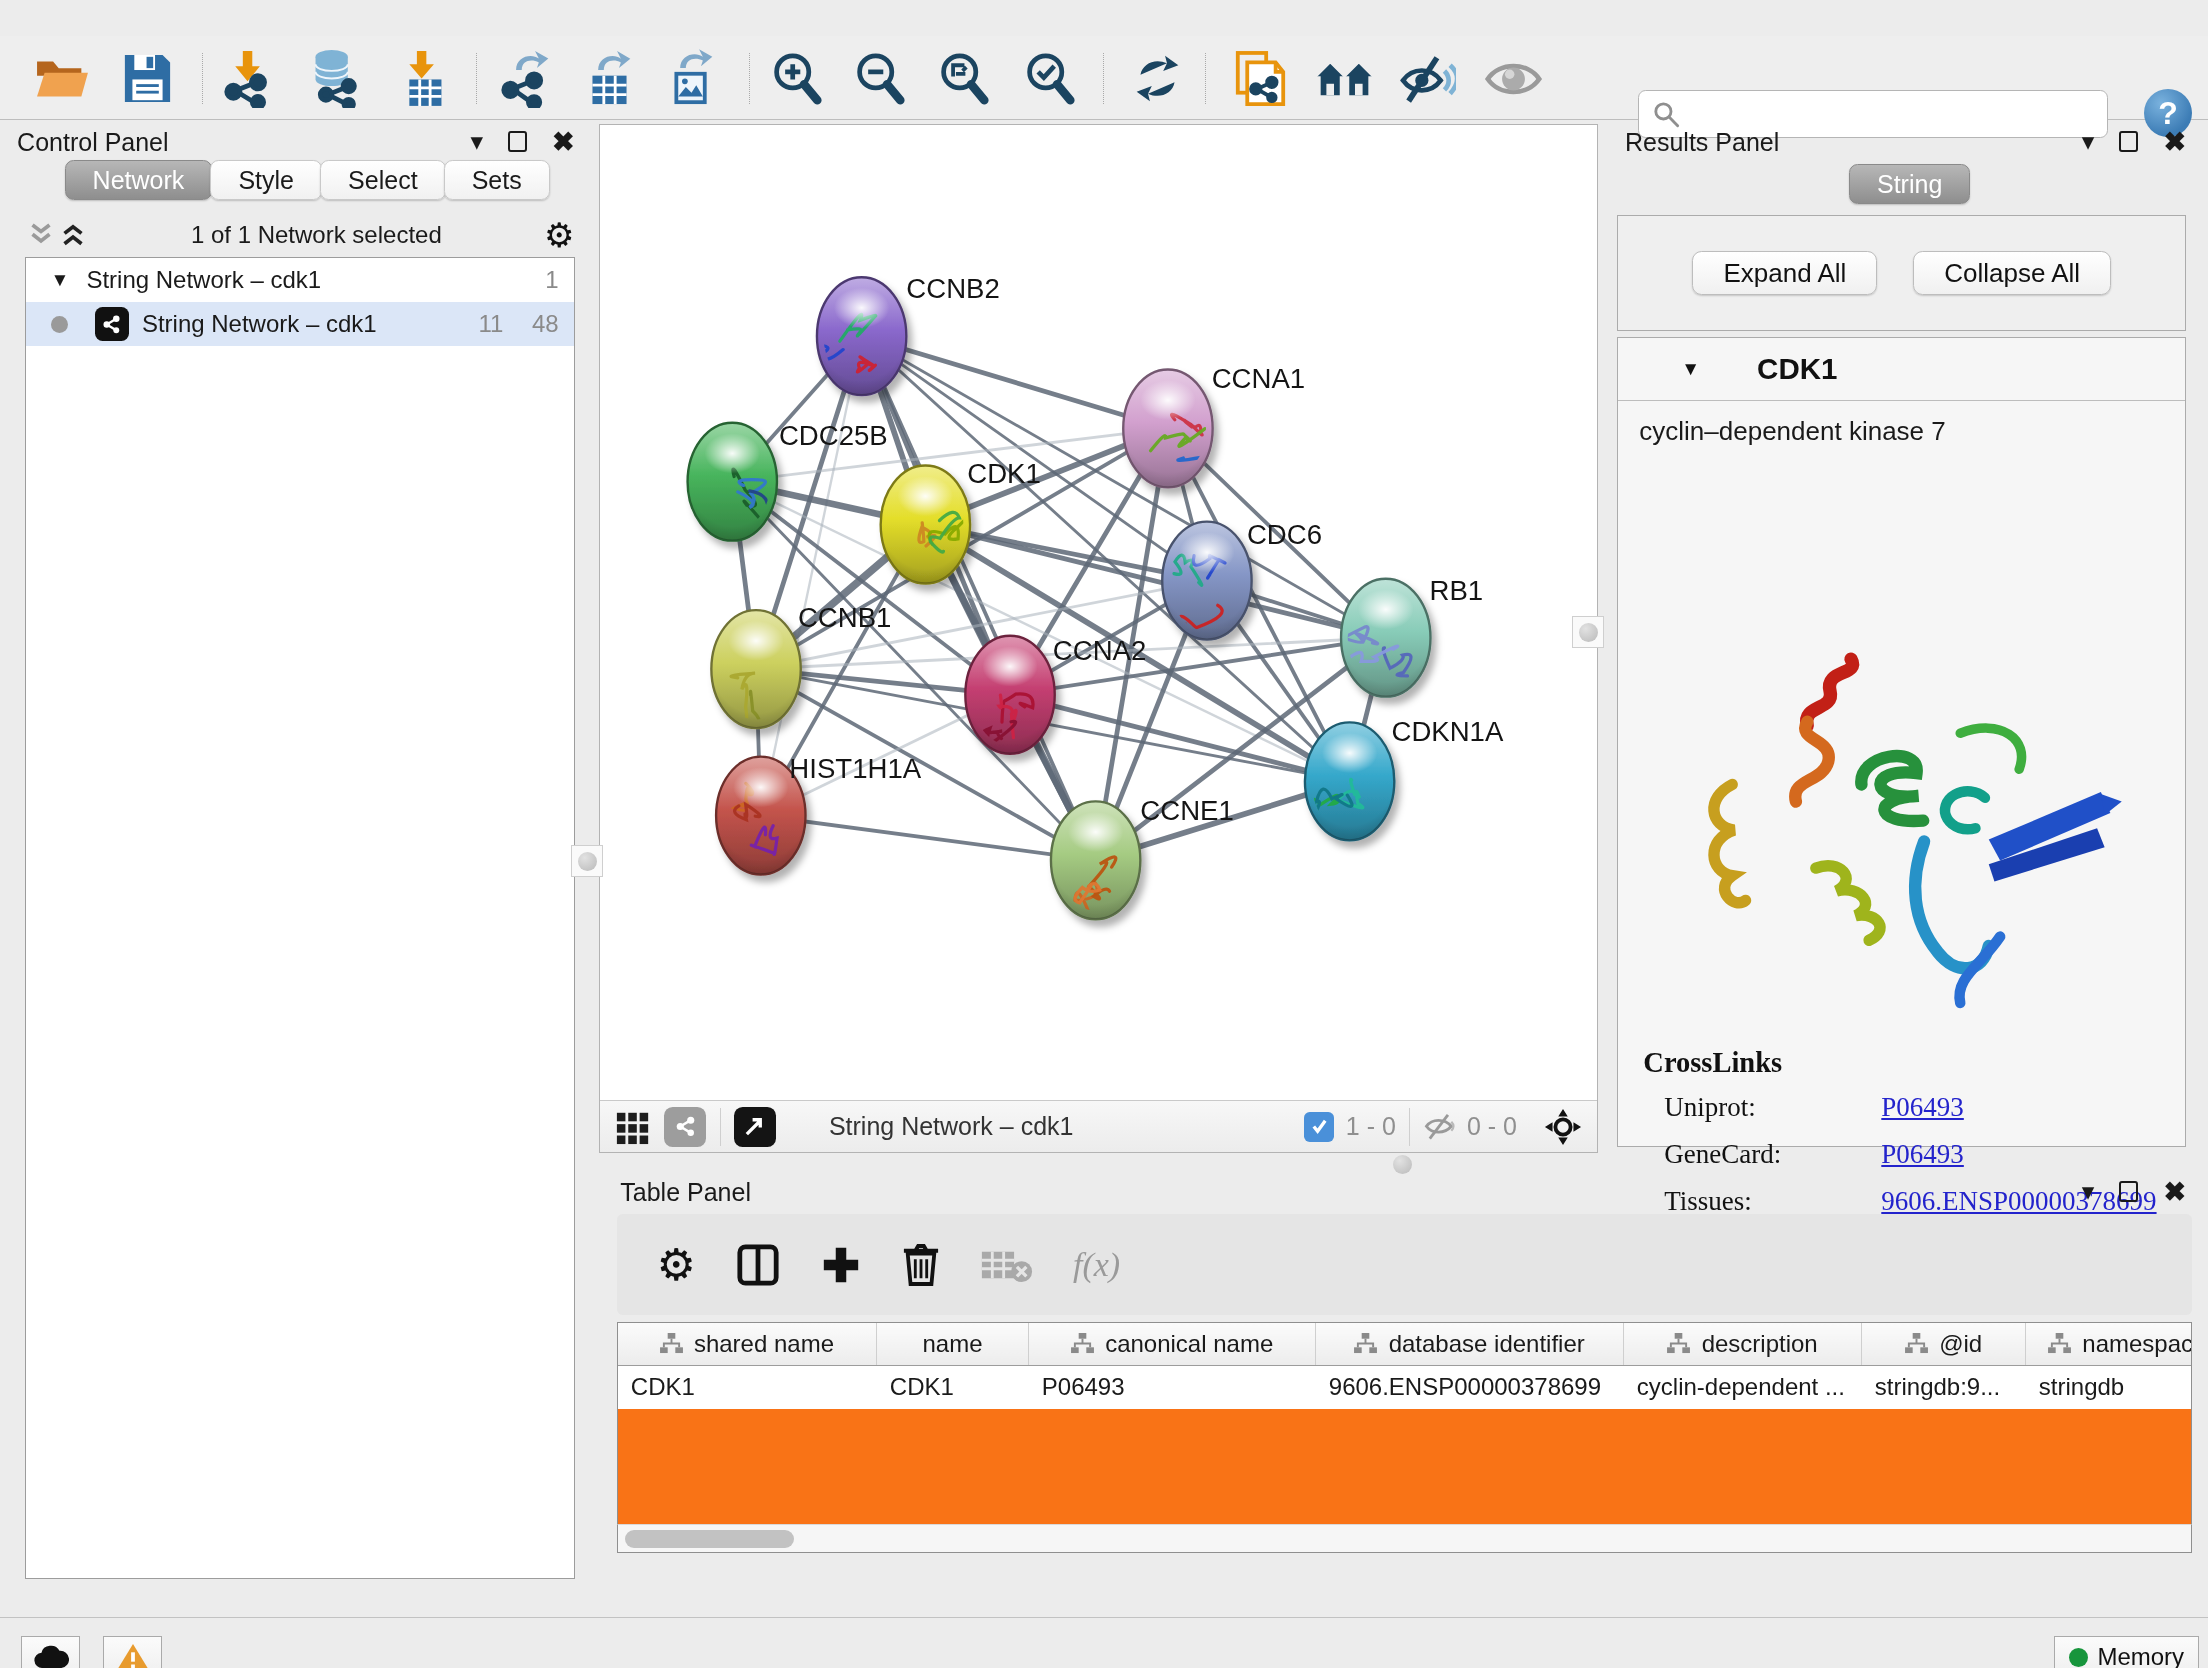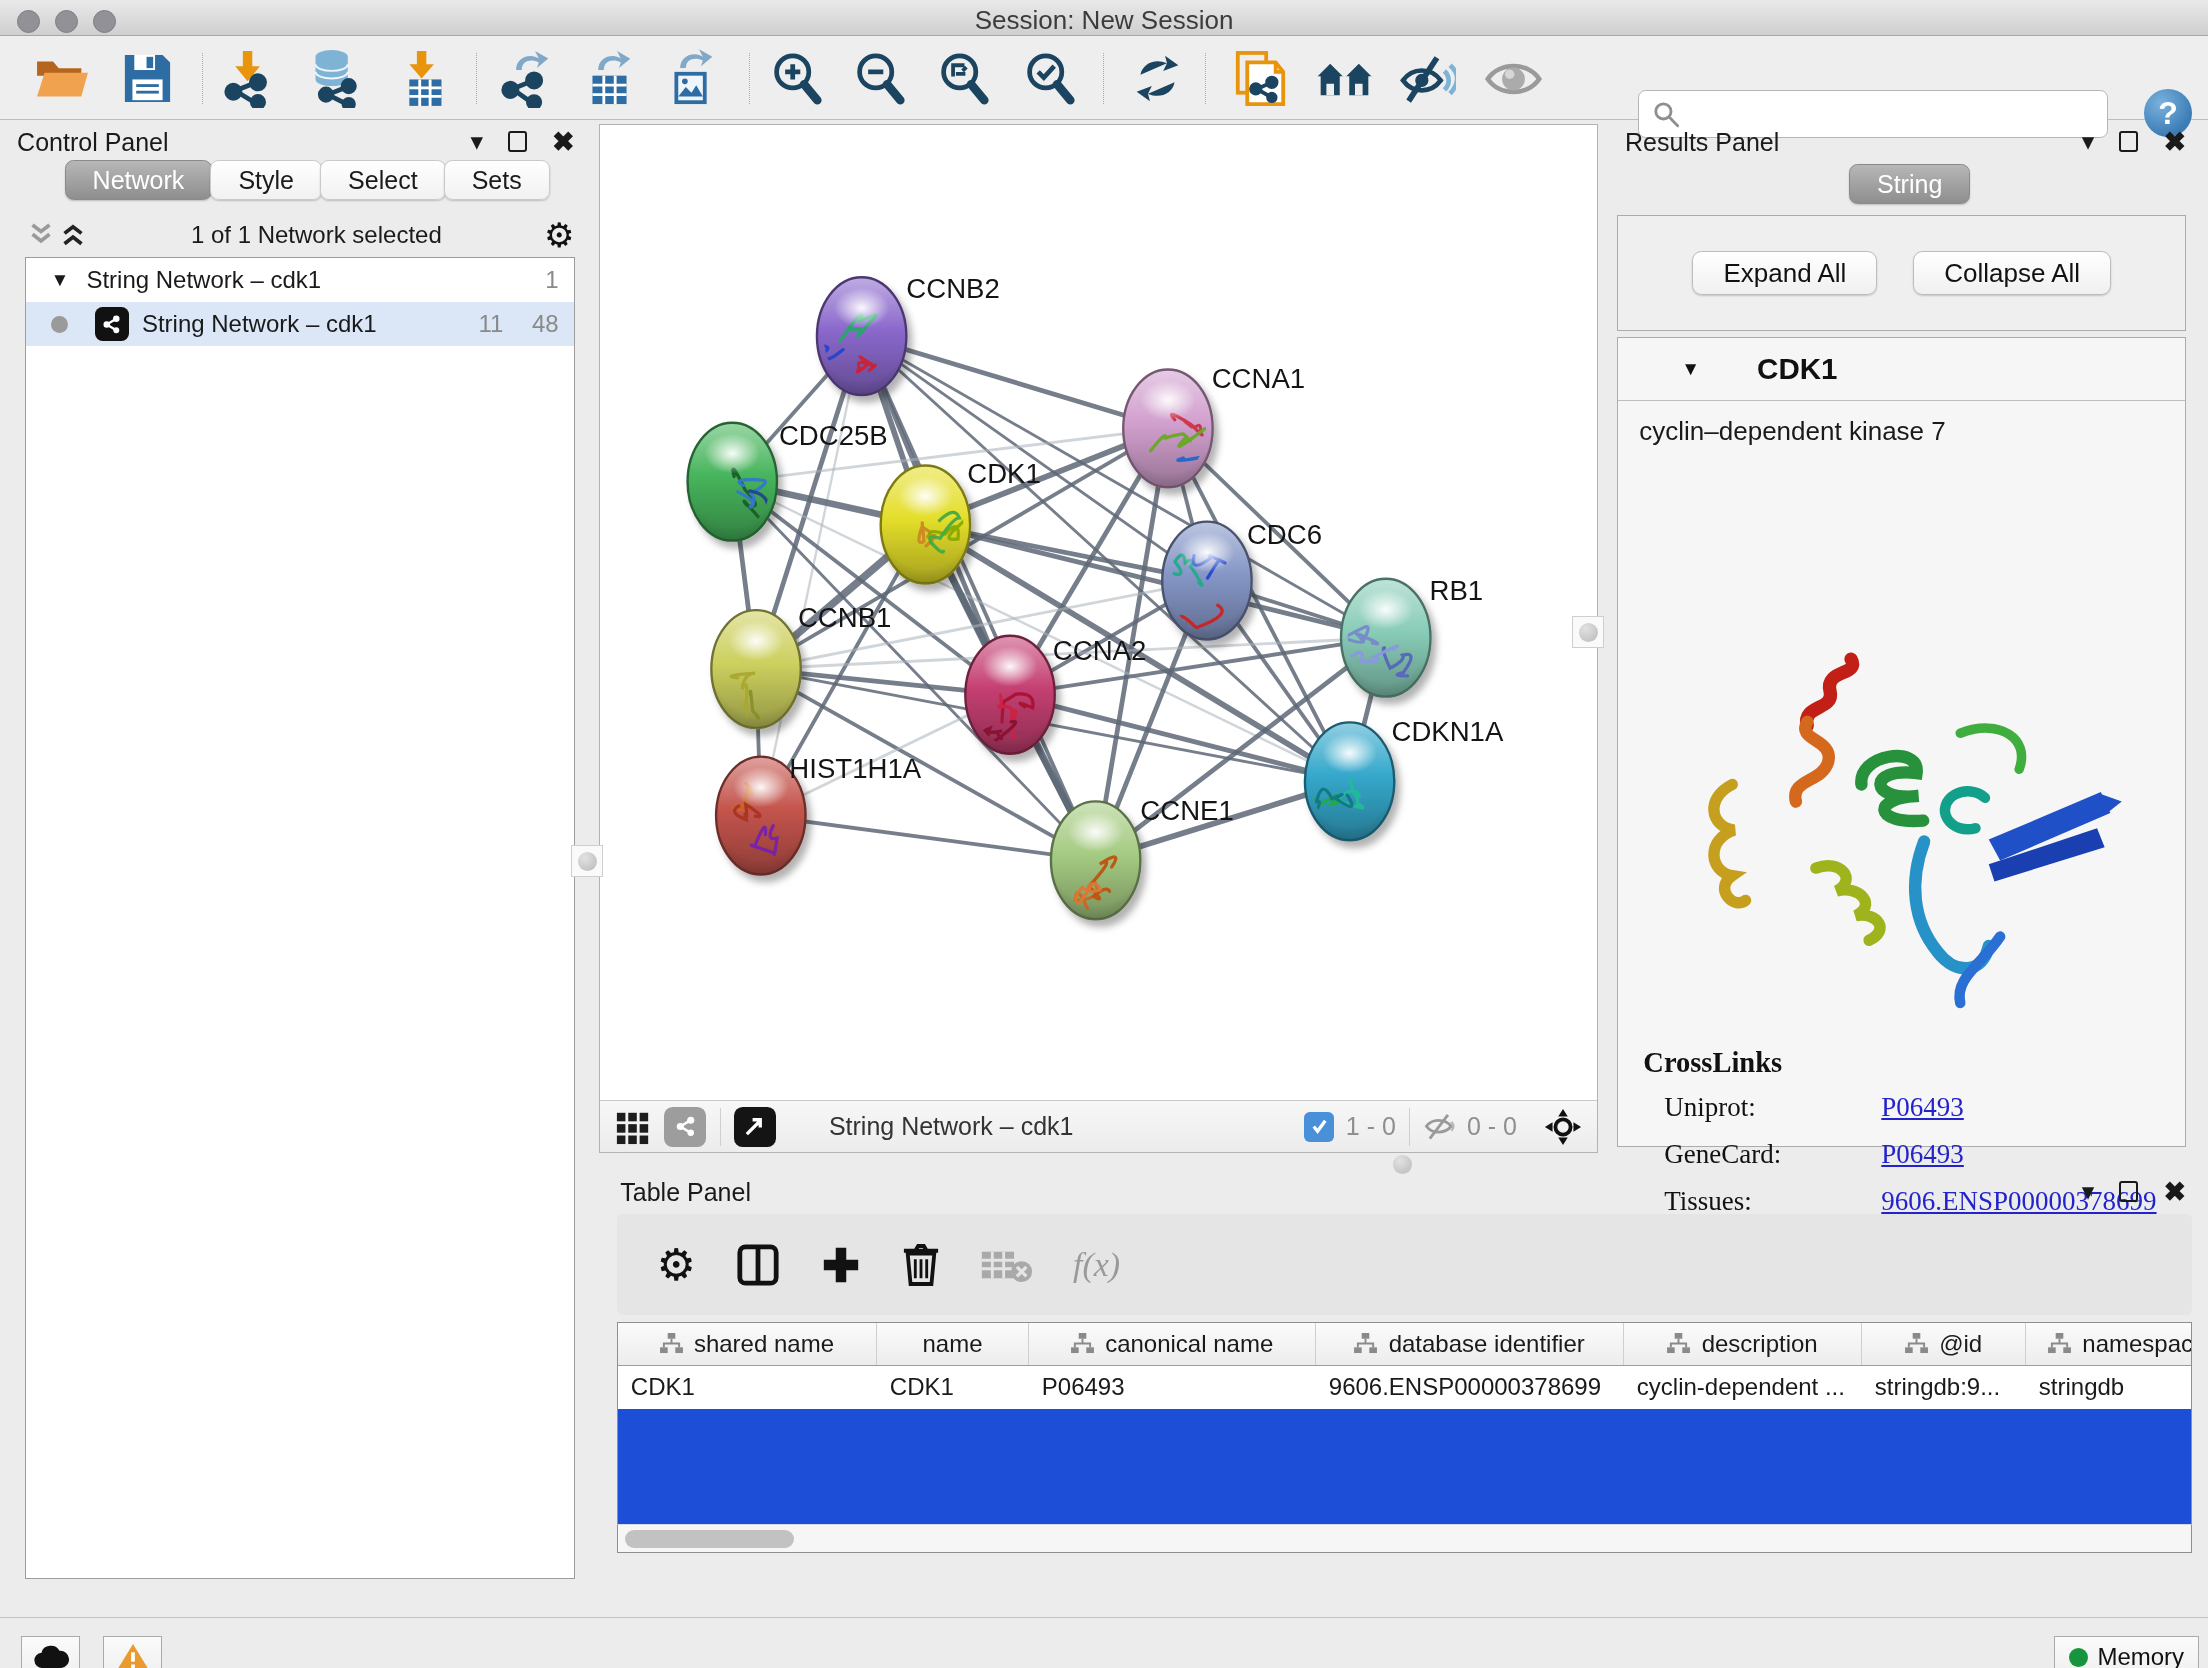--- a/index.html
+++ b/index.html
@@ -92,21 +92,21 @@
   .cl-label { width:238px; padding-left:21px; }
   .cl-link { color:#2323cc; text-decoration:underline; }
 
   
   .table-panel { position:absolute; left:607px; top:1170px; width:1594px; height:439px; }
   .tp-toolbar { position:absolute; left:9.5px; top:44px; width:1575px; height:101px;
     background:#e5e5e5; border-radius:5.7px; display:flex; align-items:center; gap:40px; padding-left:40px; }
   .tp-icon { display:flex; align-items:center; justify-content:center; }
   .fx { font-family:"Liberation Serif", serif; font-style:italic; font-size:34px; color:#9a9a9a; }
   .tp-table { position:absolute; left:9.5px; top:152px; width:1575px; height:202px;
-    background:#1d4ed8; border:1px solid #8f8f8f; border-bottom:none; overflow:hidden; }
+    background:#f97316; border:1px solid #8f8f8f; border-bottom:none; overflow:hidden; }
   .tp-table table { border-collapse:collapse; width:1598px; table-layout:fixed; }
   .tp-table th { height:42px; background:linear-gradient(#fbfbfb,#ececec);
     border-right:1px solid #cfcfcf; border-bottom:1.9px solid #9c9c9c;
     font-size:24px; font-weight:normal; color:#1a1a1a; text-align:center; }
   .tp-table td { height:44px; font-size:24px; color:#1a1a1a; padding-left:13.3px; background:#fff; }
   .th-inner { display:flex; align-items:center; justify-content:center; gap:11.4px; }
   .tp-scroll { position:absolute; left:9.5px; top:354px; width:1575px; height:28.5px;
     background:#f6f6f6; border:1px solid #8f8f8f; border-top:1px solid #d9d9d9; }
   .tp-thumb { position:absolute; left:7.6px; top:4.8px; width:169px; height:18px;
     background:#c2c2c2; border-radius:9.5px; }
@@ -127,26 +127,20 @@
     background:radial-gradient(circle at 35% 30%, #e2e2e2, #b9b9b9); }
   .split-dot.bare { position:absolute; }
 
   svg text { font-family:"Liberation Sans", sans-serif; }
 </style>
 </head>
 <body>
 
 <div class="window">
 
-  <div class="titlebar">
-    <span class="traffic" style="left:17px"></span>
-    <span class="traffic" style="left:55px"></span>
-    <span class="traffic" style="left:93px"></span>
-    <div class="title-text">Session: New Session</div>
-  </div>
 
   <div class="toolbar">
     <div class="tbtn" style="left:28.5px">
       <svg width="57" height="49" viewBox="0 0 60 52">
         <path d="M3 8 h17 l6 7 h24 v8 H3z" fill="#b5651d"></path>
         <path d="M3 45 L11 20 h46 L50 45z" fill="#f0a24f"></path>
       </svg>
     </div>
     <div class="tbtn" style="left:114px">
       <svg width="49" height="51" viewBox="0 0 52 54">

